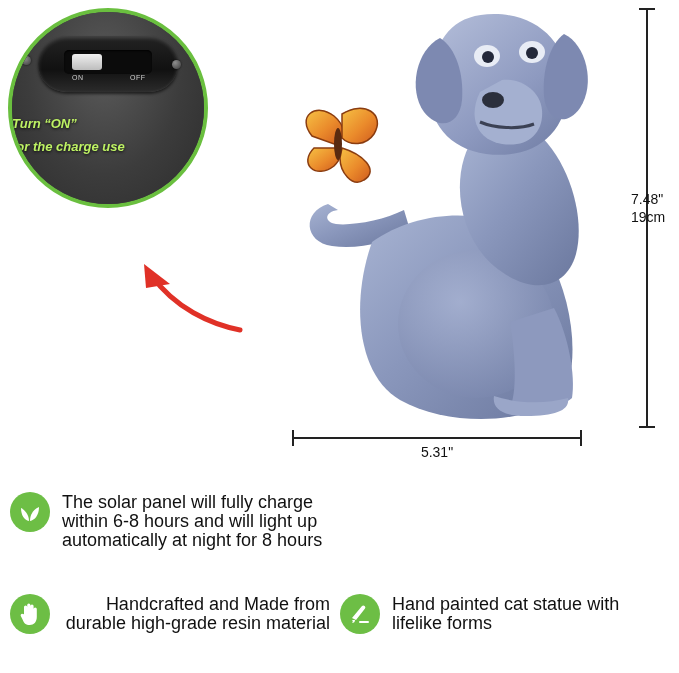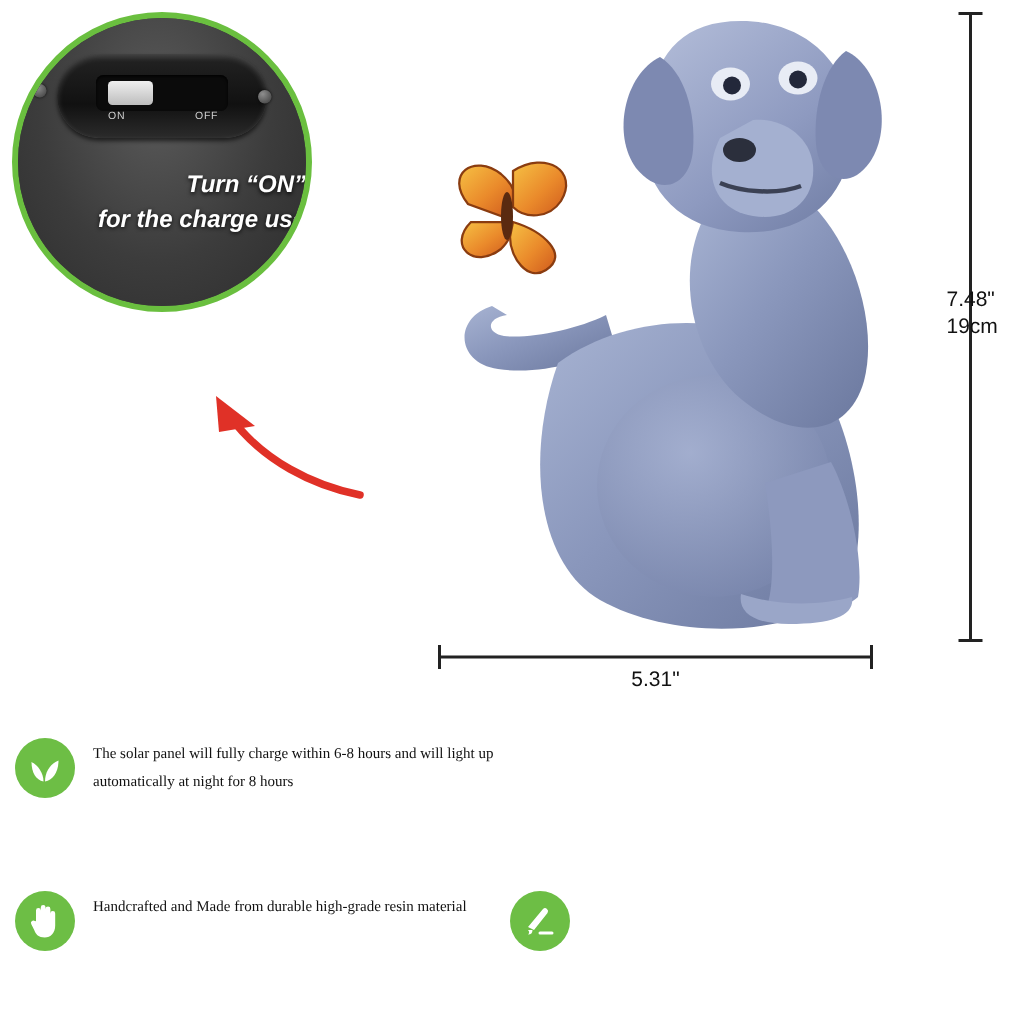--- a/index.html
+++ b/index.html
@@ -80,25 +80,25 @@
     background: radial-gradient(circle at 35% 30%, #8e8e8e, #3a3a3a);
     box-shadow: 0 0 2px rgba(0,0,0,0.8);
   }
   .screw.s1 { left: 10px; top: 44px; }
   .screw.s2 { left: 160px; top: 48px; }
   .callout-text {
     position: absolute;
     left: 0;
     right: 0;
     top: 100px;
-    text-align: right;
-    color: #ffffff;
+    text-align: left;
+    color: #bef264;
     font-weight: bold;
     font-style: italic;
-    font-size: 16px;
+    font-size: 13px;
     line-height: 23px;
     text-shadow: 0 1px 3px rgba(0,0,0,0.85);
   }
 
   
   .arrow-wrap {
     position: absolute;
     left: 130px;
     top: 258px;
     width: 120px;
@@ -196,25 +196,24 @@
     flex: 0 0 auto;
     width: 40px;
     height: 40px;
     border-radius: 50%;
     background: #6dbe45;
     display: flex;
     align-items: center;
     justify-content: center;
   }
   .feature-text {
-    font-size: 10px;
+    font-size: 18px;
     line-height: 19px;
     color: #111;
     padding-top: 1px;
-    font-family: Liberation Serif, serif;
   }
 </style>
 </head>
 <body>
 
 <div id="page">
 
   <div class="callout">
     <div class="callout-photo">
       <div class="switch-housing">
@@ -332,17 +331,18 @@
     </div>
 
     <div class="feature f4">
       <span class="badge">
         <svg width="24" height="24" viewBox="0 0 24 24">
           <path d="M4 16 L14 4 a2 2 0 0 1 3 2.6 L8 18 Z" fill="#ffffff"></path>
           <path d="M7 18 c0 2-1 3-3 3 1-1 1-2 0-3 Z" fill="#ffffff"></path>
           <path d="M12 20 h8" stroke="#ffffff" stroke-width="2" stroke-linecap="round"></path>
         </svg>
       </span>
+      <span class="feature-text">Hand painted cat statue with lifelike forms</span>
     </div>
 
   </div>
 
 </div>
 
 </body></html>

